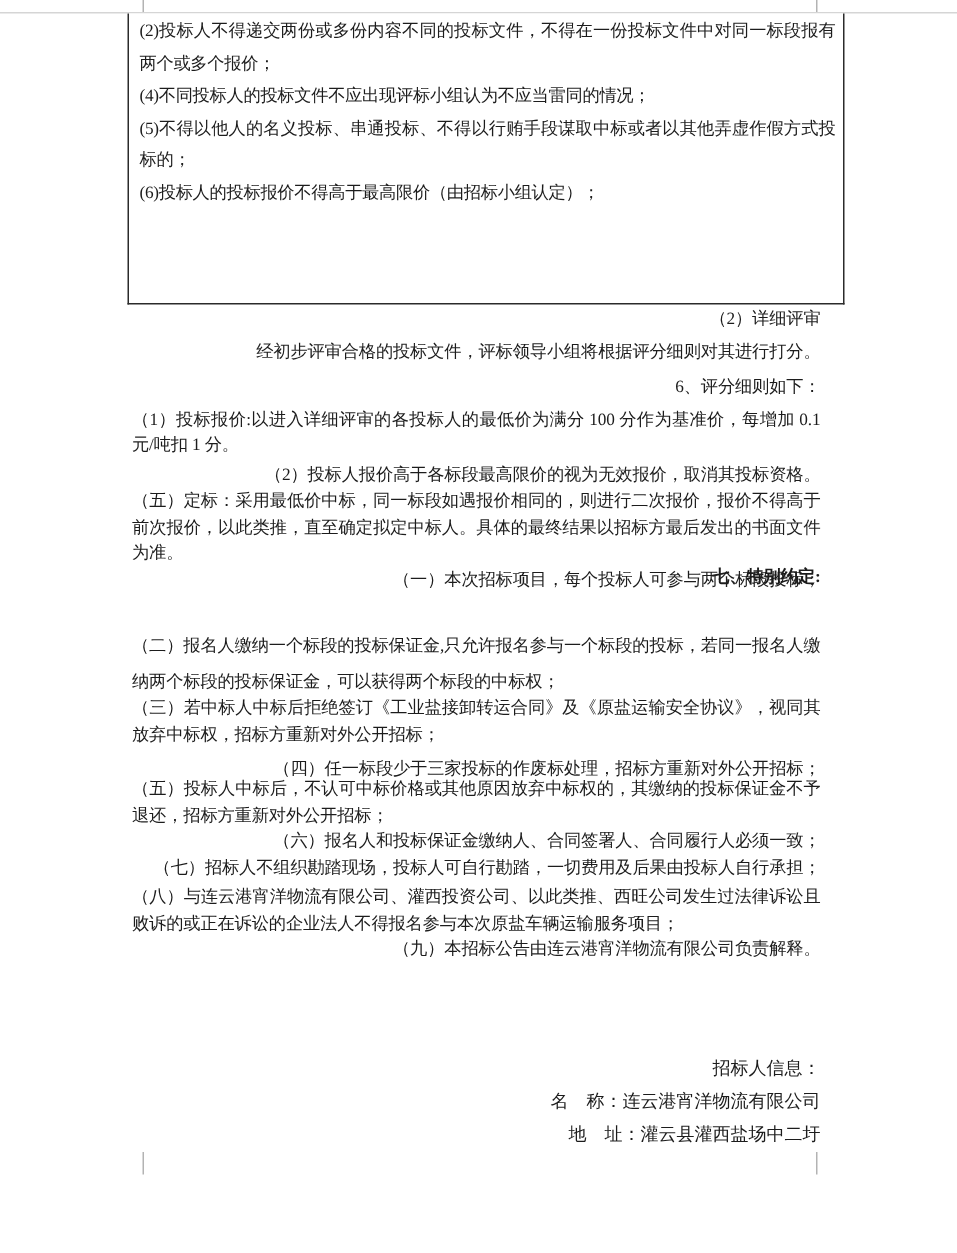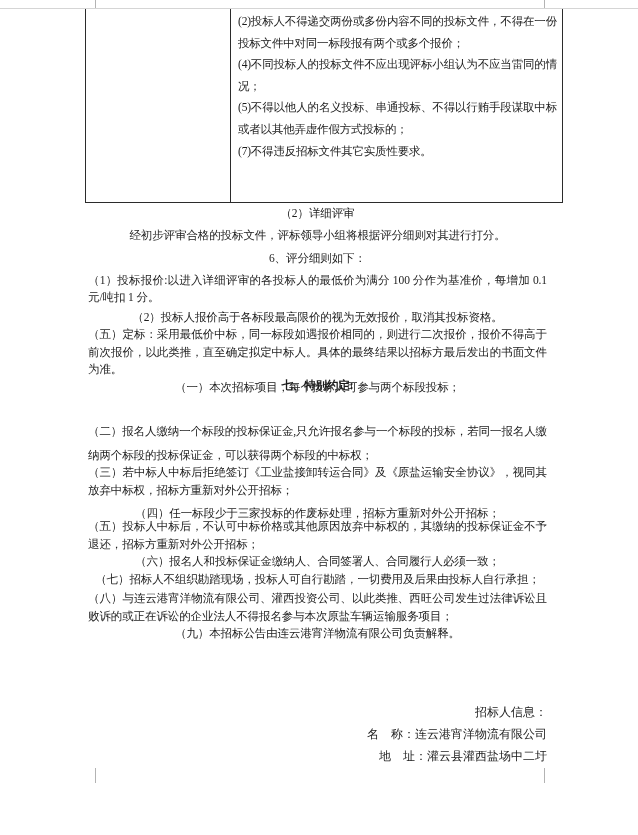--- a/index.html
+++ b/index.html
@@ -36,20 +36,21 @@
   
   .doc-table {
     position: absolute;
     left: 85px; top: 9px;
     width: 478px; height: 194px;
     box-sizing: border-box;
     border: 1px solid #2b2b2b;
     border-top: none;
     display: flex;
     background: #ffffff;
+    flex-direction: column;
   }
   .cell-left {
     width: 145px;
     box-sizing: border-box;
     border-right: 1px solid #2b2b2b;
   }
   .cell-right {
     flex: 1;
     padding: 2px 5px 0 7px;
     overflow: hidden;
@@ -70,21 +71,21 @@
     margin: 0;
     font-size: 11.5px;
     line-height: 17.5px;
     letter-spacing: -0.1px;
     text-align: justify;
   }
   .lh17 { line-height: 17px; }
   .lh18 { line-height: 18px; }
   .lh24 { line-height: 24px; }
   .bold { font-weight: bold; }
-  .single { text-align: center; }
+  .single { text-align: right; }
 
   .footer-line {
     position: absolute;
     left: 88px;
     width: 459px;
     margin: 0;
     font-size: 12px;
     line-height: 16px;
     text-align: right;
   }
@@ -97,21 +98,21 @@
 <div class="mark mark-tr"></div>
 <div class="mark mark-bl"></div>
 <div class="mark mark-br"></div>
 
 <div class="doc-table">
   <div class="cell-left"></div>
   <div class="cell-right">
     <p>(2)投标人不得递交两份或多份内容不同的投标文件，不得在一份投标文件中对同一标段报有两个或多个报价；</p>
     <p>(4)不同投标人的投标文件不应出现评标小组认为不应当雷同的情况；</p>
     <p>(5)不得以他人的名义投标、串通投标、不得以行贿手段谋取中标或者以其他弄虚作假方式投标的；</p>
-    <p>(7)不得违反招标文件其它实质性要求。</p>
+    <p>(6)投标人的投标报价不得高于最高限价（由招标小组认定）；</p>
   </div>
 </div>
 
 <p class="para single" style="top:205px">（2）详细评审</p>
 <p class="para single" style="top:227px">经初步评审合格的投标文件，评标领导小组将根据评分细则对其进行打分。</p>
 <p class="para single" style="top:250px">6、评分细则如下：</p>
 <p class="para lh17" style="top:272px">（1）投标报价:以进入详细评审的各投标人的最低价为满分 100 分作为基准价，每增加 0.1 元/吨扣 1 分。</p>
 <p class="para single" style="top:309px">（2）投标人报价高于各标段最高限价的视为无效报价，取消其投标资格。</p>
 <p class="para" style="top:326px">（五）定标：采用最低价中标，同一标段如遇报价相同的，则进行二次报价，报价不得高于前次报价，以此类推，直至确定拟定中标人。具体的最终结果以招标方最后发出的书面文件为准。</p>
 <p class="para single bold" style="top:377px">七、特别约定:</p>

